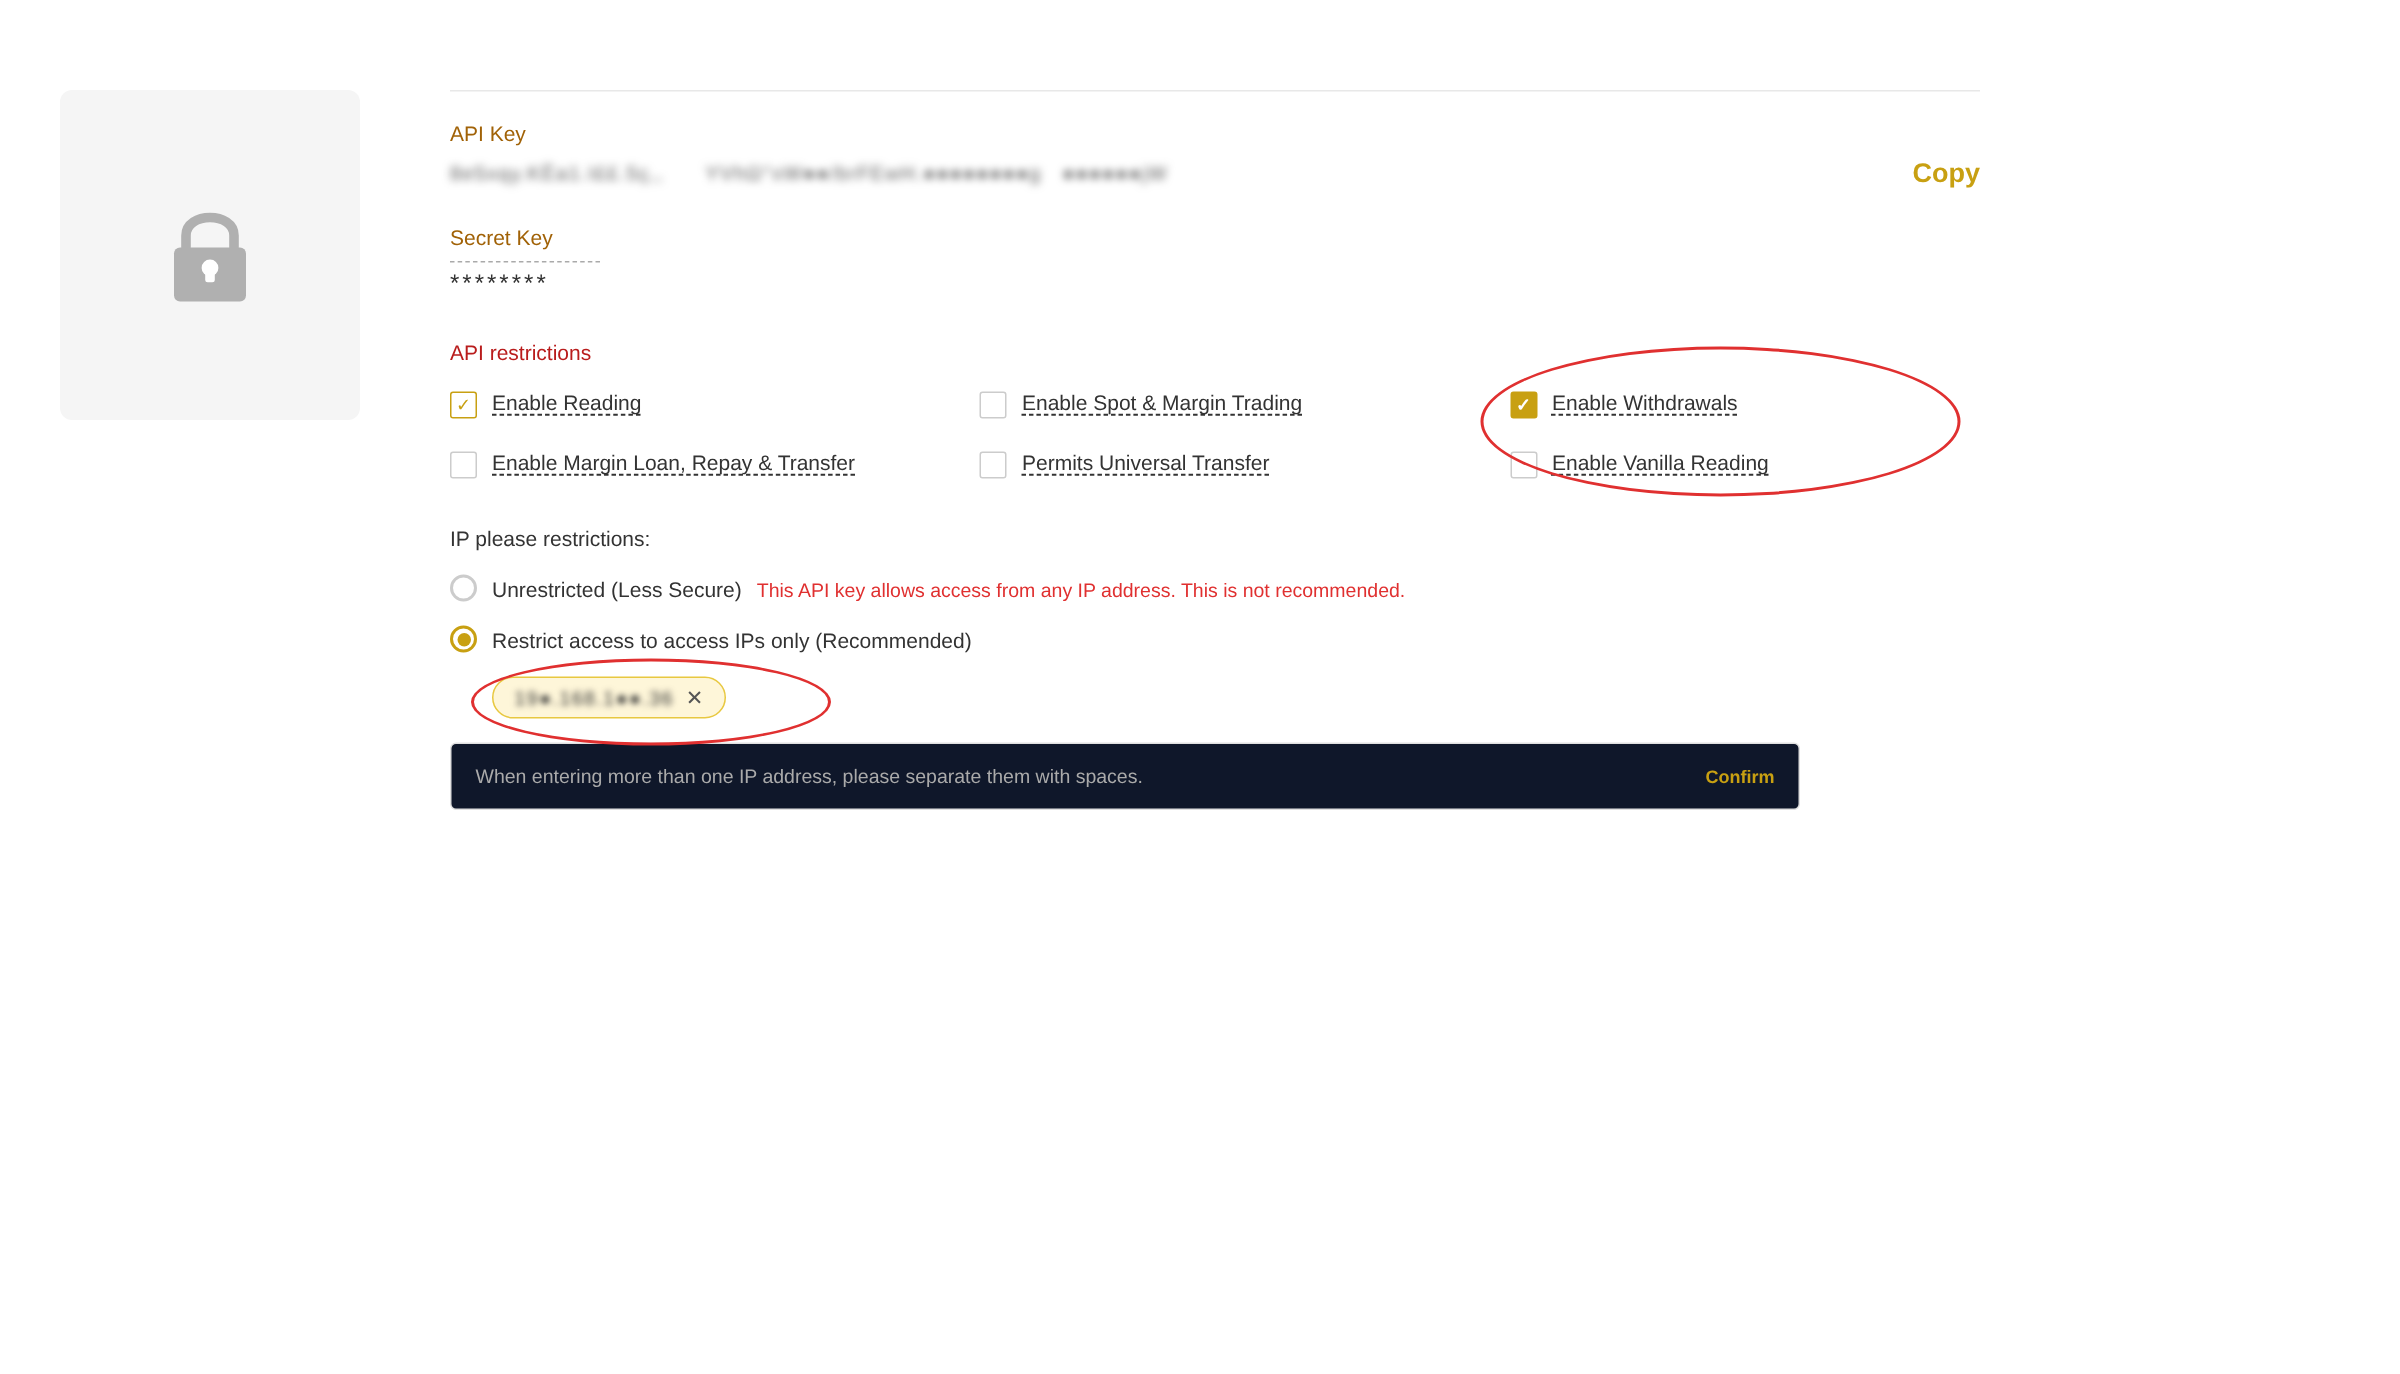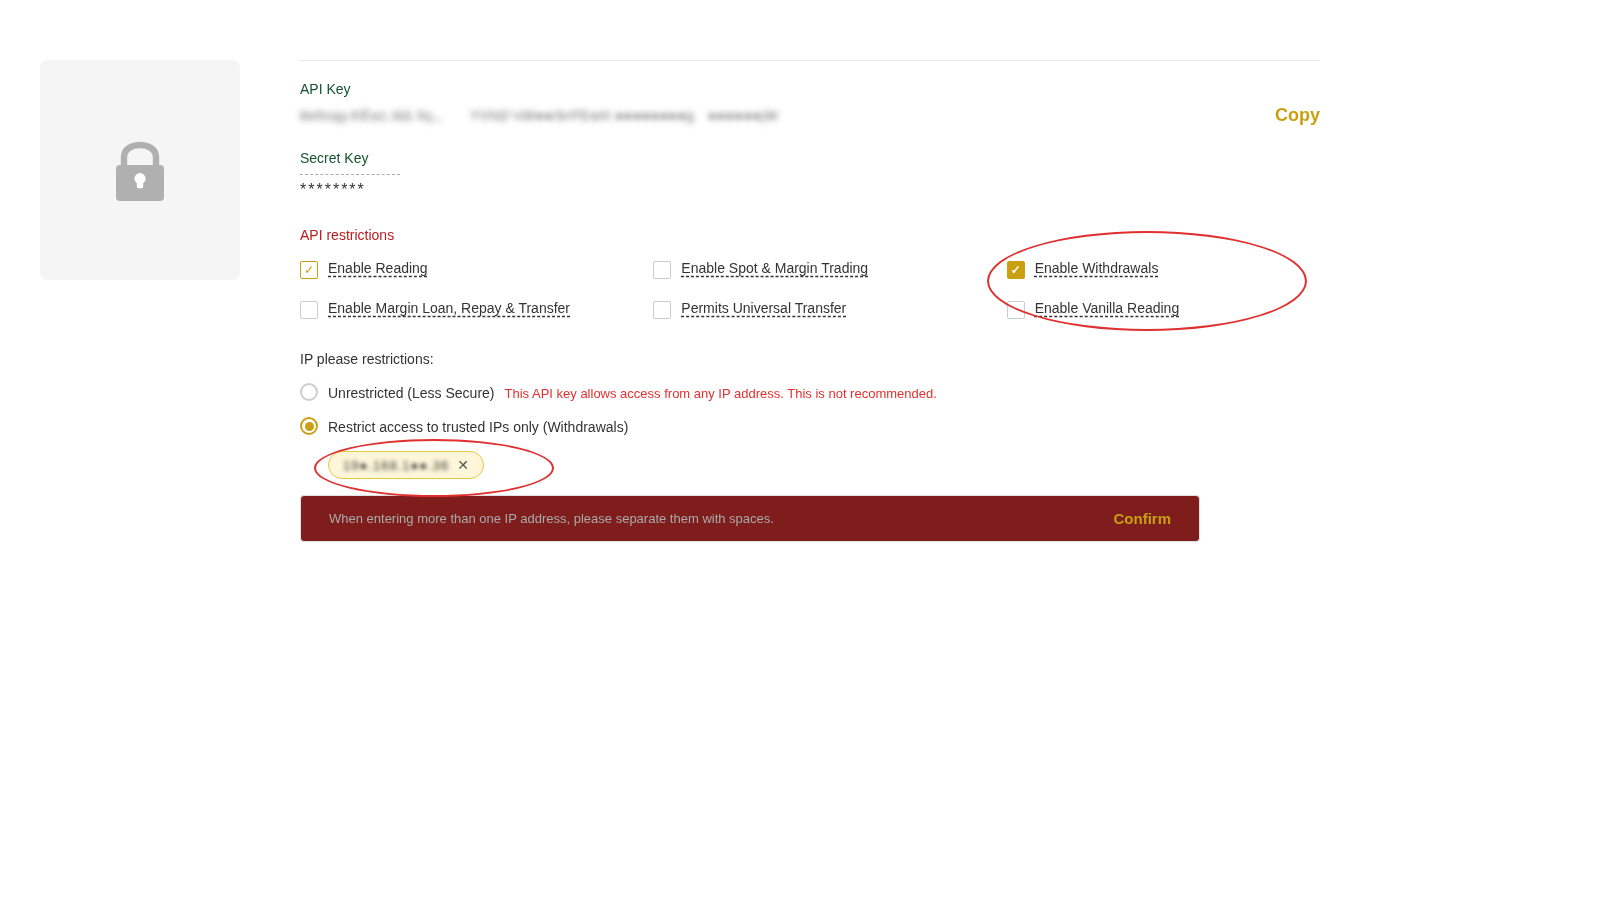--- a/index.html
+++ b/index.html
@@ -38,21 +38,21 @@
     }
     .main-content {
       flex: 1;
       padding: 20px 60px 40px 20px;
       max-width: 1100px;
     }
 
     
     .section-label {
       font-size: 14px;
-      color: #14532d;
+      color: #a16207;
       margin-bottom: 8px;
       font-weight: 500;
     }
     .api-key-row {
       display: flex;
       align-items: center;
       gap: 16px;
       margin-bottom: 24px;
     }
     .api-key-value {
@@ -237,33 +237,33 @@
       border-radius: 50%;
       pointer-events: none;
     }
 
     
     .ip-input-row {
       display: flex;
       align-items: center;
       border: 1px solid #e0e0e0;
       border-radius: 4px;
-      padding: 14px 28px;
-      background: #7f1d1d;
+      padding: 14px 16px;
+      background: #0f172a;
       max-width: 900px;
     }
     .ip-input-placeholder {
       flex: 1;
       color: #aaa;
       font-size: 13px;
     }
     .confirm-btn {
       color: #c8a012;
       font-weight: 600;
-      font-size: 15px;
+      font-size: 12px;
       cursor: pointer;
       background: none;
       border: none;
     }
     .divider {
       border: none;
       border-top: 1px solid #e8e8e8;
       margin-bottom: 20px;
     }
   </style>
@@ -350,21 +350,21 @@
       <div class="radio-option">
         <div class="radio-circle"></div>
         <span class="radio-label">Unrestricted (Less Secure)</span>
         <span class="radio-warning">This API key allows access from any IP address. This is not recommended.</span>
       </div>
 
       <div class="radio-option">
         <div class="radio-circle selected">
           <div class="radio-dot"></div>
         </div>
-        <span class="radio-label">Restrict access to trusted IPs only (Withdrawals)</span>
+        <span class="radio-label">Restrict access to access IPs only (Recommended)</span>
       </div>
 
       <div class="ip-tags-row">
         <div class="ip-circle"></div>
         <div class="ip-tag">
           <span class="ip-tag-text">19●.168.1●●.36</span>
           <span class="ip-tag-close">✕</span>
         </div>
       </div>
 

